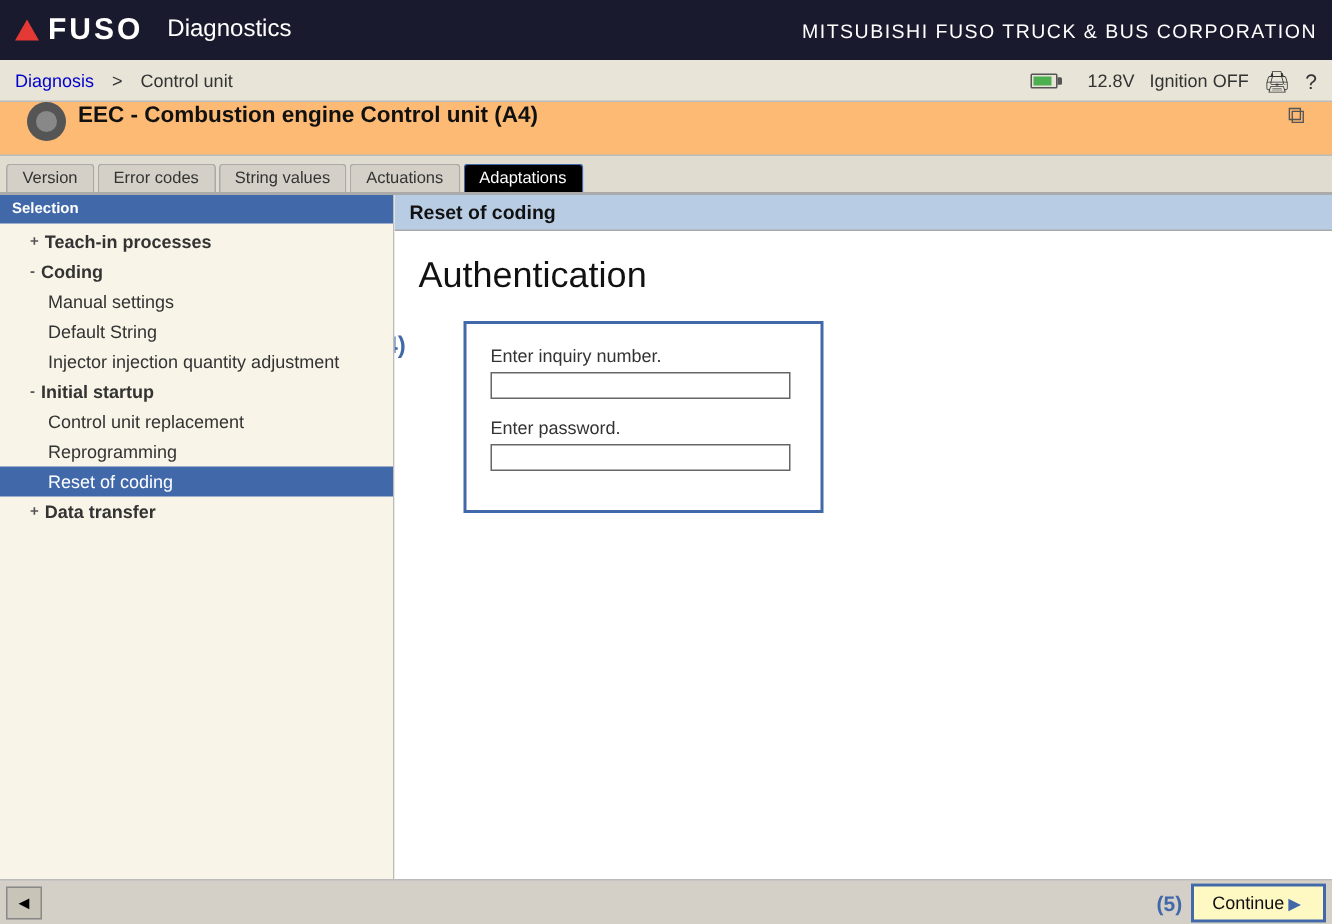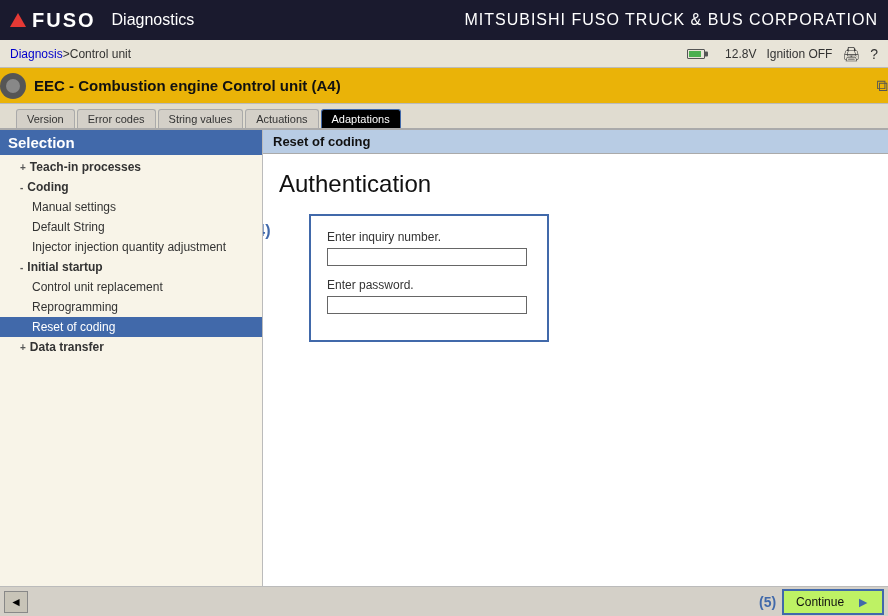--- a/index.html
+++ b/index.html
@@ -44,38 +44,38 @@
       font-weight: bold;
       letter-spacing: 2px;
     }
     .diagnostics-text {
       color: white;
       font-size: 16px;
       margin-left: 8px;
     }
     .top-bar-right {
       color: white;
-      font-size: 16px;
+      font-size: 13px;
       letter-spacing: 1px;
     }
 
     
     .breadcrumb-bar {
       background: #e8e4d8;
       height: 28px;
       display: flex;
       align-items: center;
       justify-content: space-between;
       padding: 0 10px;
       border-bottom: 1px solid #bbb;
     }
     .breadcrumb {
       display: flex;
       align-items: center;
-      gap: 0;
+      gap: 12px;
       font-size: 12px;
       color: #0000cc;
     }
     .breadcrumb-sep {
       color: #333;
     }
     .breadcrumb-current {
       color: #333;
     }
     .breadcrumb-right {
@@ -123,25 +123,25 @@
       font-size: 12px;
     }
     .print-icon, .help-icon {
       color: #333;
       font-size: 14px;
       cursor: pointer;
     }
 
     
     .ecu-bar {
-      background: #eab308;
+      background: #fdba74;
       height: 36px;
       display: flex;
-      align-items: center;
-      padding: 0 0;
+      align-items: flex-start;
+      padding: 0 18px;
       border-bottom: 1px solid #bbb;
     }
     .ecu-icon {
       width: 26px;
       height: 26px;
       background: #555;
       border-radius: 50%;
       display: flex;
       align-items: center;
       justify-content: center;
@@ -164,21 +164,21 @@
       color: #555;
       cursor: pointer;
     }
 
     
     .tabs-bar {
       background: #e0dcd0;
       height: 26px;
       display: flex;
       align-items: flex-end;
-      padding: 0 16px;
+      padding: 0 4px;
       border-bottom: 2px solid #aaa;
     }
     .tab {
       padding: 3px 10px;
       font-size: 11px;
       border: 1px solid #aaa;
       border-bottom: none;
       background: #d4d0c8;
       cursor: pointer;
       margin-right: 2px;
@@ -206,21 +206,21 @@
       background: #f8f4e8;
       overflow: hidden;
       display: flex;
       flex-direction: column;
     }
     .sidebar-header {
       background: #4169aa;
       color: white;
       padding: 4px 8px;
       font-weight: bold;
-      font-size: 15px;
+      font-size: 10px;
     }
     .sidebar-content {
       flex: 1;
       overflow-y: auto;
       padding: 2px 0;
     }
     .sidebar-item {
       padding: 3px 8px;
       cursor: pointer;
       display: flex;
@@ -320,28 +320,28 @@
       justify-content: center;
       cursor: pointer;
       font-size: 12px;
     }
     .continue-btn-wrapper {
       display: flex;
       align-items: center;
       gap: 6px;
     }
     .continue-btn {
-      background: #bef264;
+      background: #fef9c3;
       border: 2px solid #4169aa;
       padding: 3px 12px;
       font-size: 12px;
       cursor: pointer;
       display: flex;
       align-items: center;
-      gap: 12px;
+      gap: 0;
       color: #111;
     }
     .continue-arrow {
       color: #4169aa;
       font-size: 14px;
     }
   </style>
 </head>
 <body>
 

